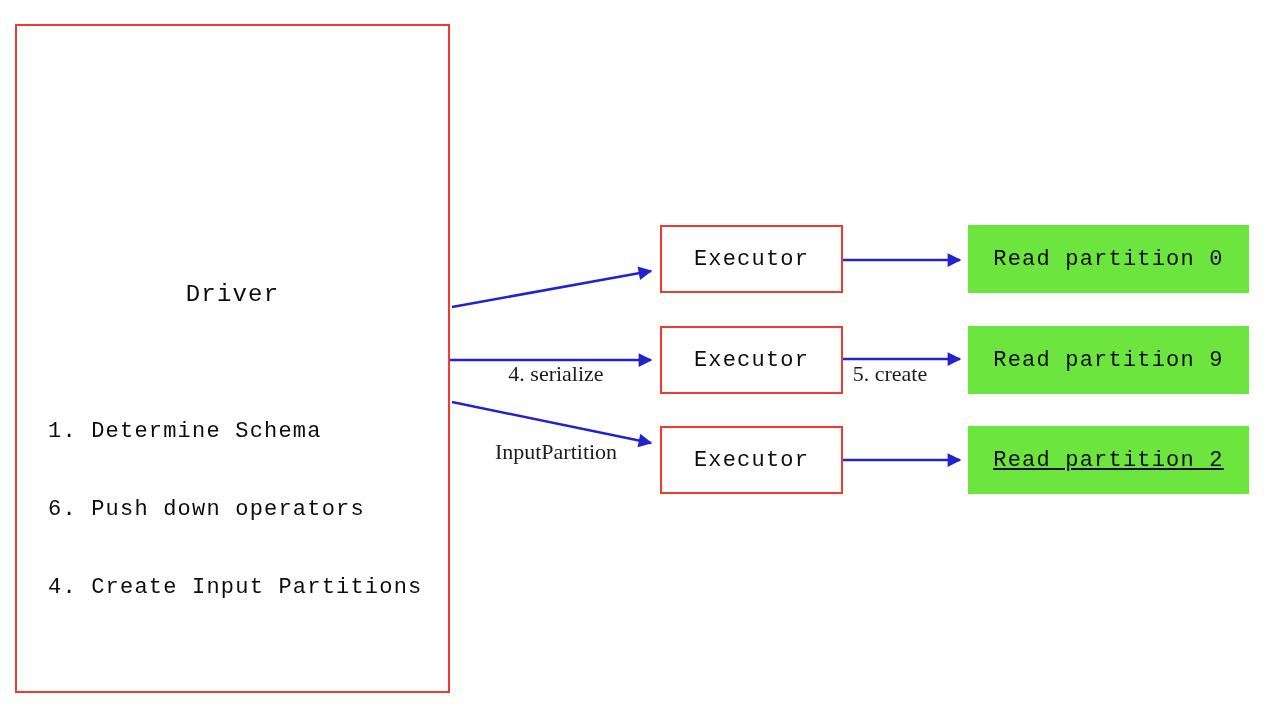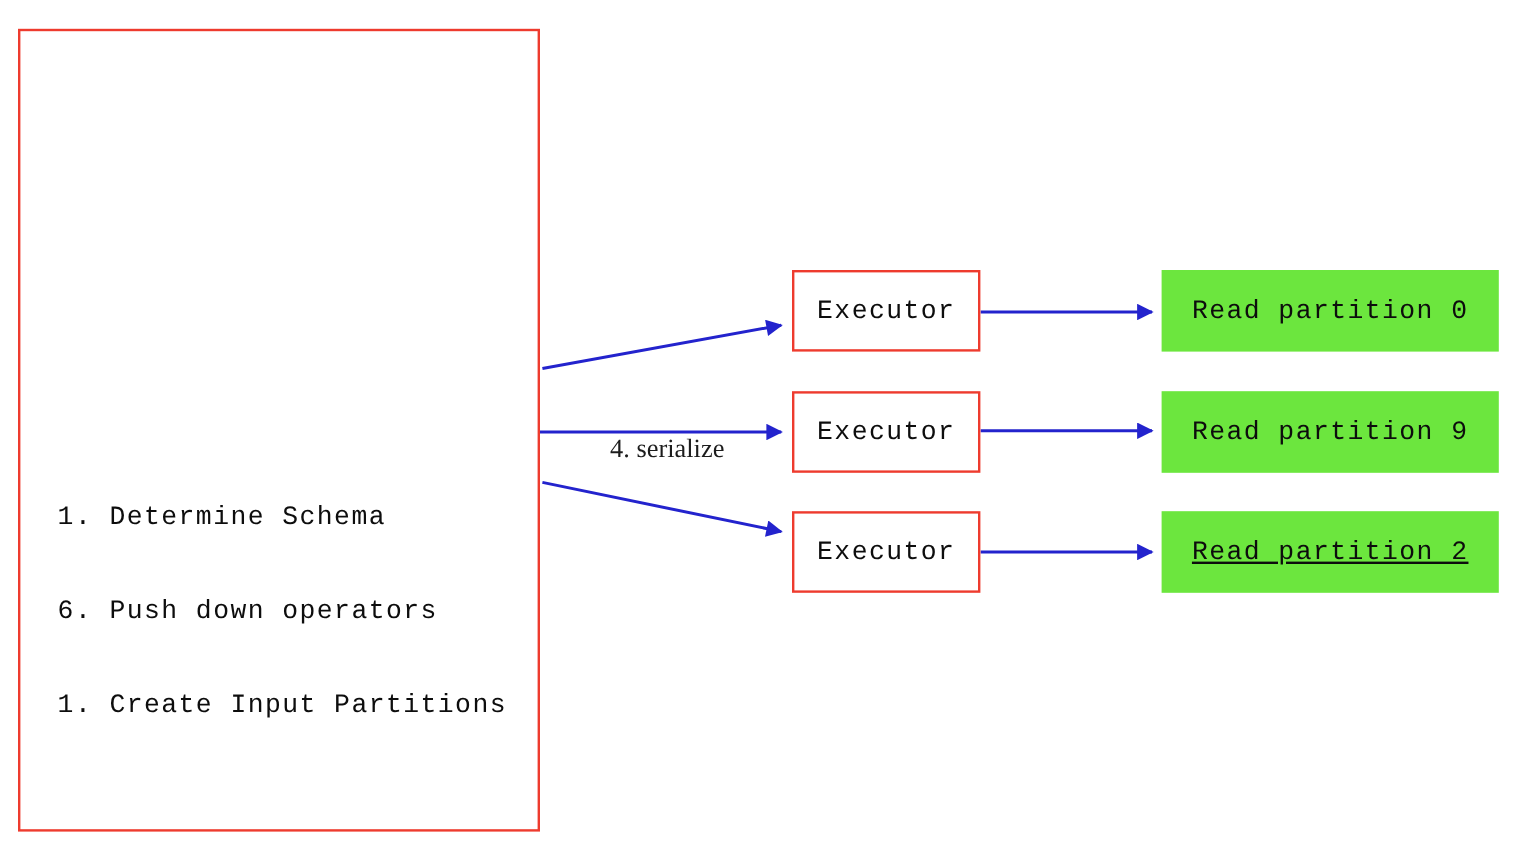--- a/index.html
+++ b/index.html
@@ -59,21 +59,21 @@
     box-sizing: border-box;
     display: flex;
     align-items: center;
     justify-content: center;
     font-size: 22px;
     letter-spacing: 1.2px;
     white-space: pre;
   }
   .executor {
     left: 660px;
-    width: 157px;
+    width: 183px;
     height: 68px;
     border: 2px solid var(--red, #ee3b2e);
     background: #ffffff;
   }
   .executor.row-0 { top: 225px; }
   .executor.row-1 { top: 326px; }
   .executor.row-2 { top: 426px; }
   .partition {
     left: 968px;
     width: 281px;
@@ -115,24 +115,25 @@
     </defs>
     <line class="edge-line" x1="452" y1="307" x2="651" y2="271" marker-end="url(#arrowhead)"></line>
     <line class="edge-line" x1="450" y1="360" x2="651" y2="360" marker-end="url(#arrowhead)"></line>
     <line class="edge-line" x1="452" y1="402" x2="651" y2="443" marker-end="url(#arrowhead)"></line>
     <line class="edge-line" x1="817" y1="260" x2="960" y2="260" marker-end="url(#arrowhead)"></line>
     <line class="edge-line" x1="817" y1="359" x2="960" y2="359" marker-end="url(#arrowhead)"></line>
     <line class="edge-line" x1="817" y1="460" x2="960" y2="460" marker-end="url(#arrowhead)"></line>
   </svg>
 
   <div class="driver-box">
+    <div class="driver-title">Driver</div>
     <div class="driver-steps">
       <div>1. Determine Schema</div>
       <div>6. Push down operators</div>
-      <div>1. Create Input Partitions</div>
+      <div>4. Create Input Partitions</div>
     </div>
   </div>
 
   <div class="node executor row-0">
     <span>Executor</span>
   </div>
   <div class="node executor row-1">
     <span>Executor</span>
   </div>
   <div class="node executor row-2">
@@ -144,17 +145,19 @@
   </div>
   <div class="node partition row-1">
     <span>Read partition 9</span>
   </div>
   <div class="node partition row-2">
     <span>Read partition 2</span>
   </div>
 
   <div class="edge-label serialize">
     <div>4. serialize</div>
+    <div>InputPartition</div>
   </div>
   <div class="edge-label reader">
+    <div>5. create</div>
   </div>
 
 </div>
 
 </body></html>

